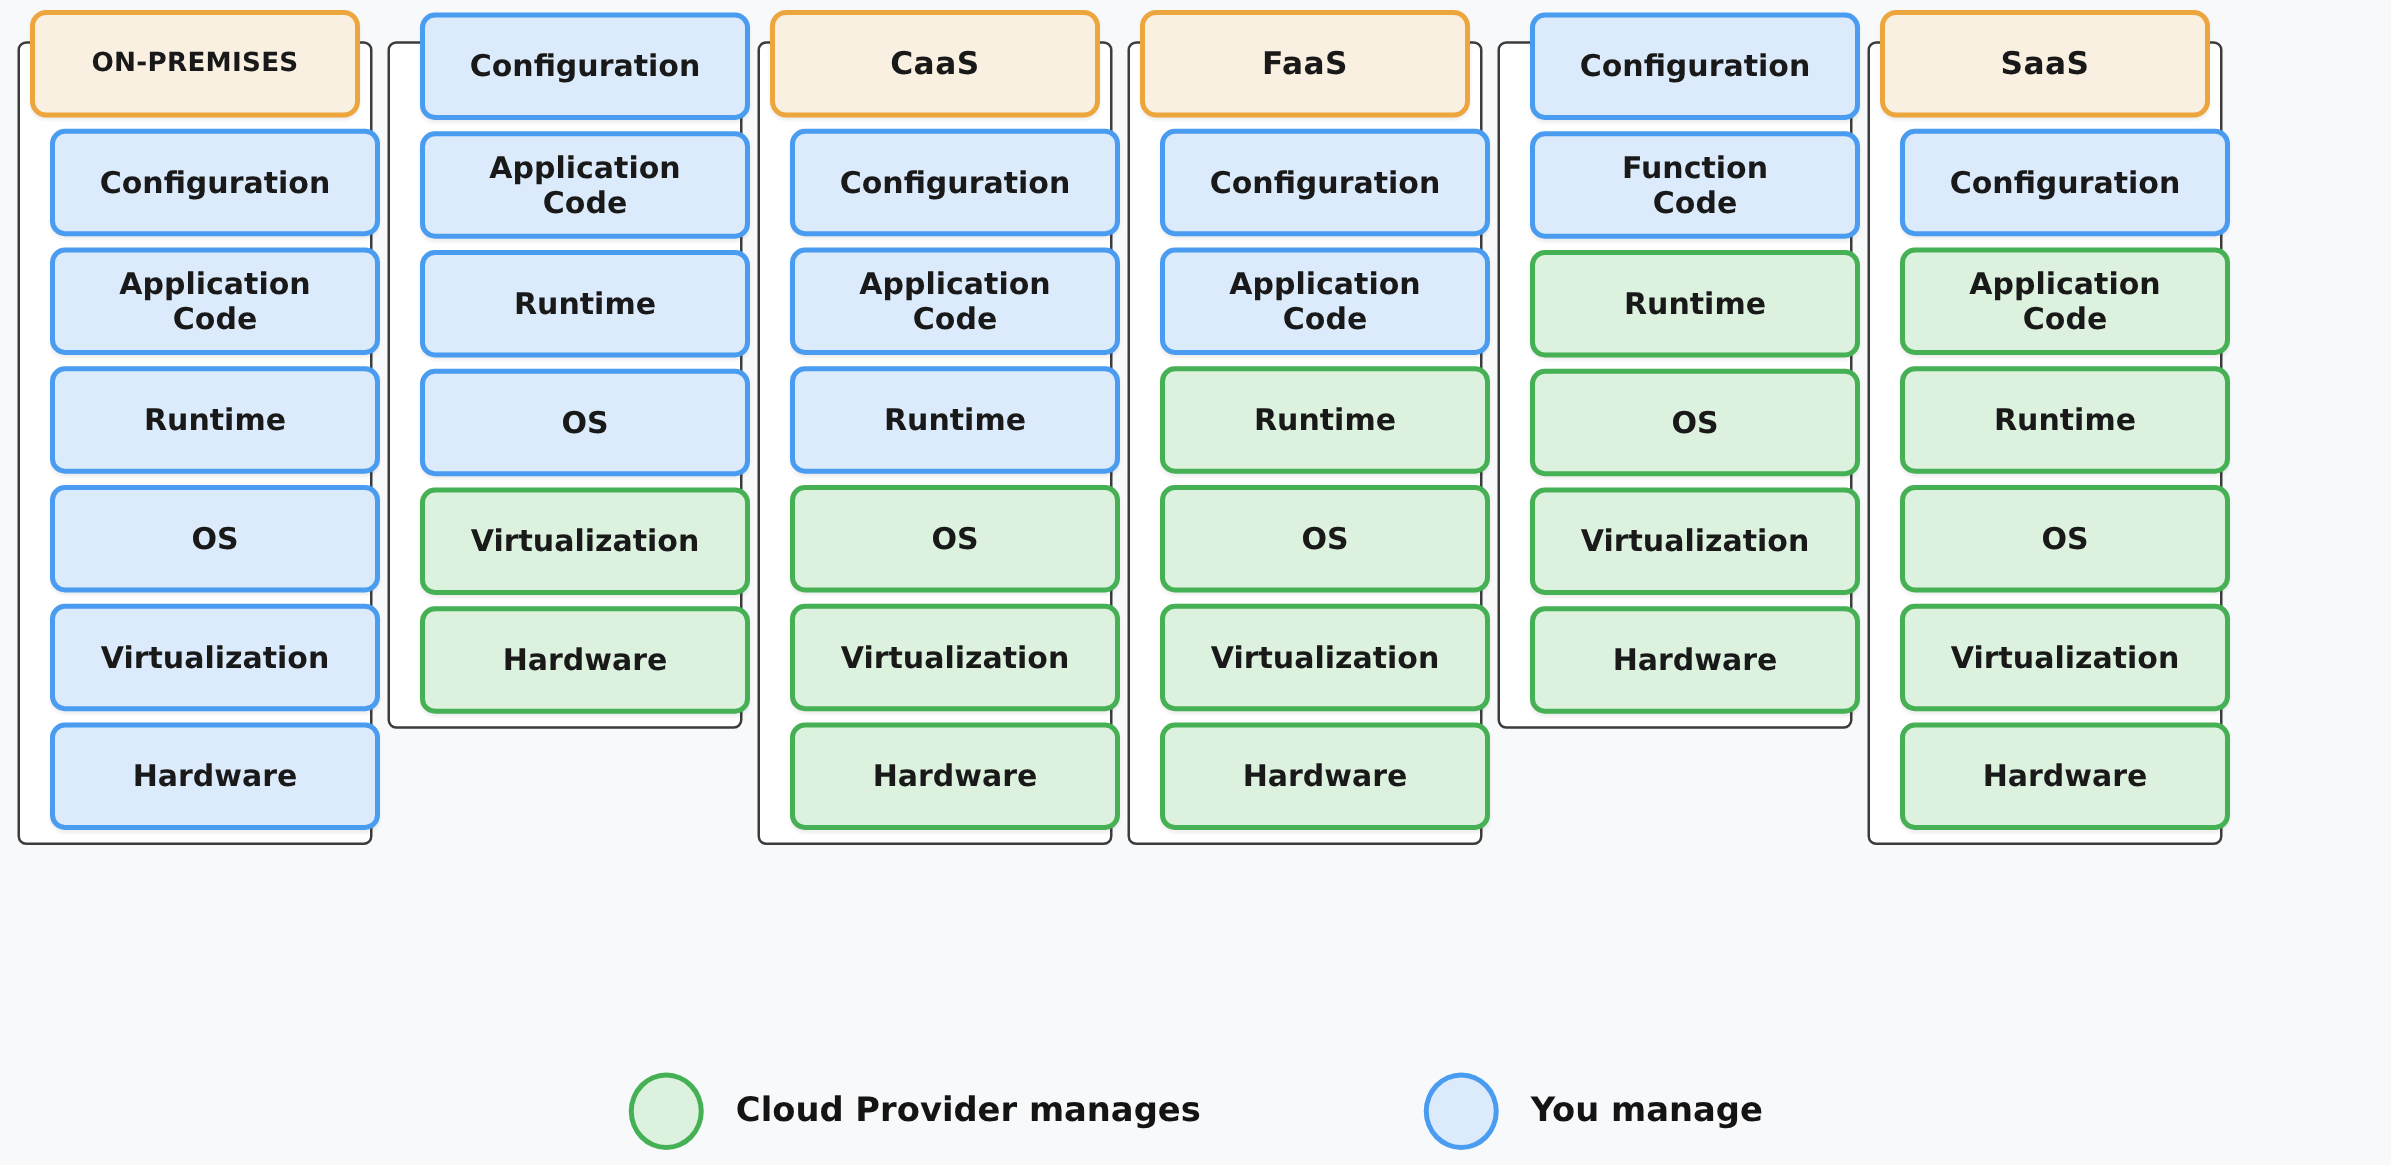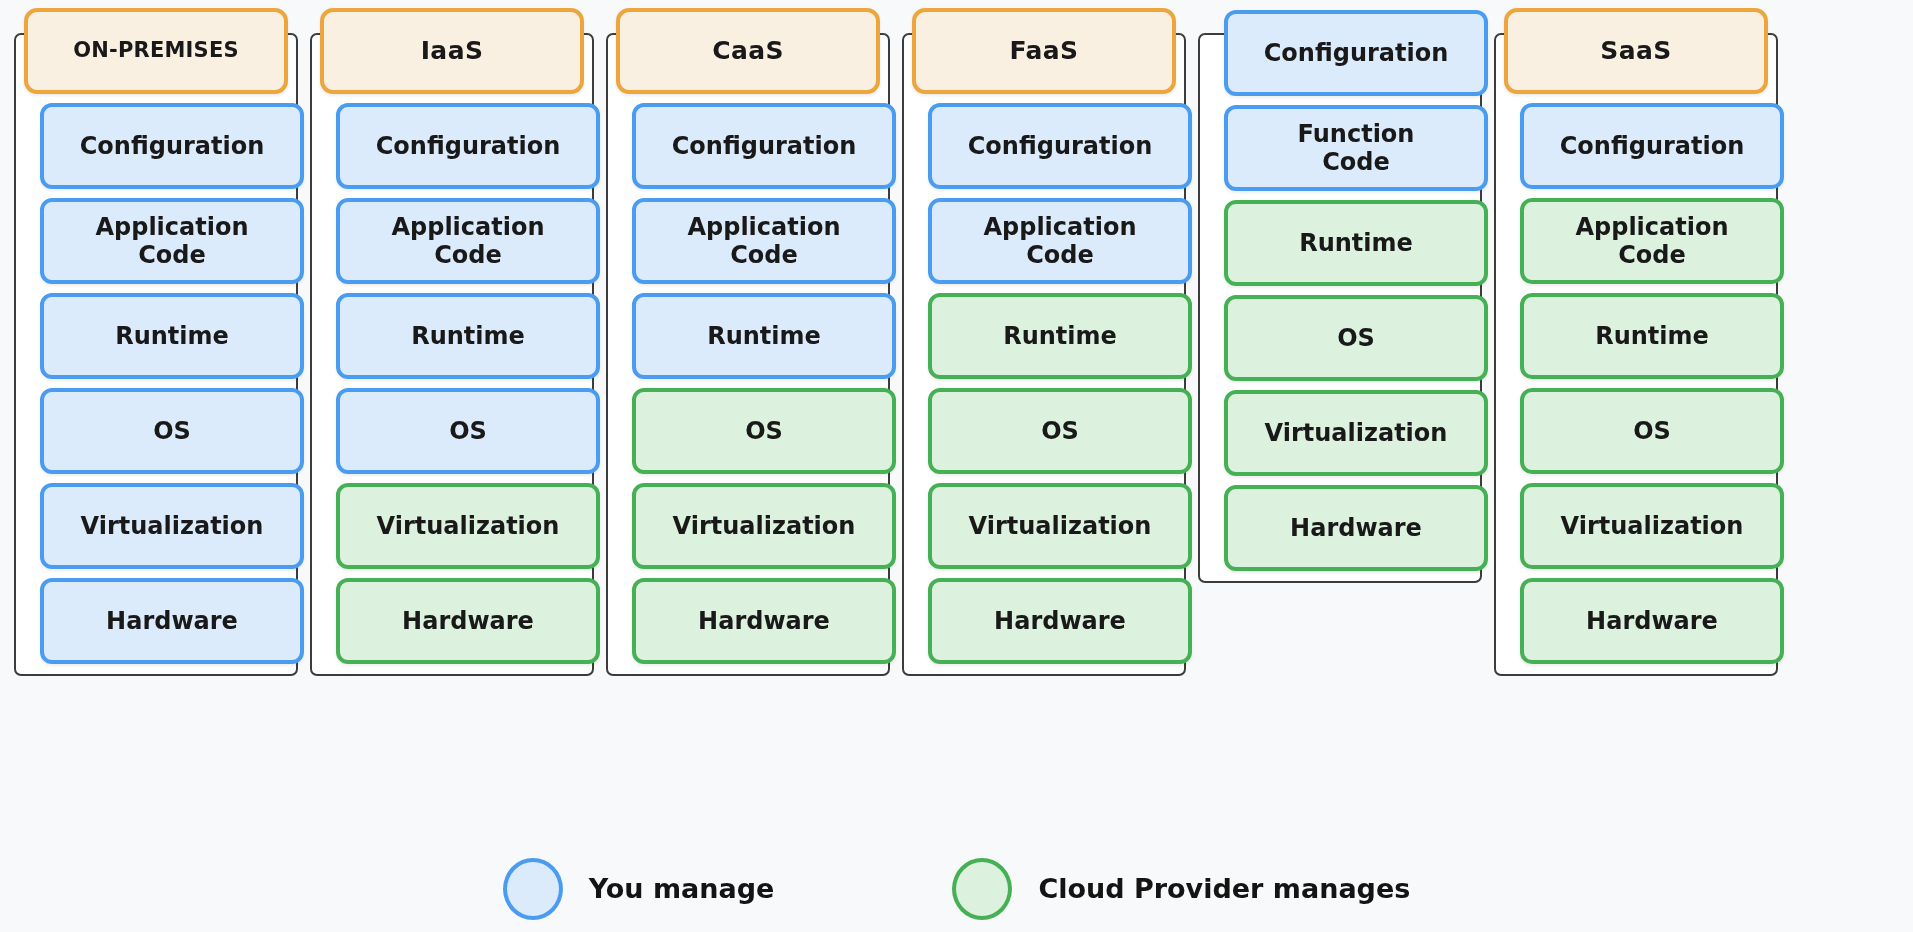--- a/index.html
+++ b/index.html
@@ -203,23 +203,20 @@
             <span class="label">Virtualization</span>
           </div>
           <div class="layer blue">
             <span class="label">Hardware</span>
           </div>
         </div>
       </div>
       <div class="column">
         <div class="column-frame"></div>
         <div class="column-inner">
-          <div class="header-box">
-            <span class="label">IaaS</span>
-          </div>
           <div class="layer blue">
             <span class="label">Configuration</span>
           </div>
           <div class="layer blue">
             <span class="label">Application<br>Code</span>
           </div>
           <div class="layer blue">
             <span class="label">Runtime</span>
           </div>
           <div class="layer blue">
@@ -330,23 +327,23 @@
             <span class="label">Virtualization</span>
           </div>
           <div class="layer green">
             <span class="label">Hardware</span>
           </div>
         </div>
       </div>
     </div>
 
   <div id="legend">
+      <div class="legend-item">
+        <div class="legend-dot green"></div>
+        <span class="legend-label">Cloud Provider manages</span>
+      </div>
       <div class="legend-item">
         <div class="legend-dot blue"></div>
         <span class="legend-label">You manage</span>
       </div>
-      <div class="legend-item">
-        <div class="legend-dot green"></div>
-        <span class="legend-label">Cloud Provider manages</span>
-      </div>
     </div>
 
 </div>
 
 </body></html>

